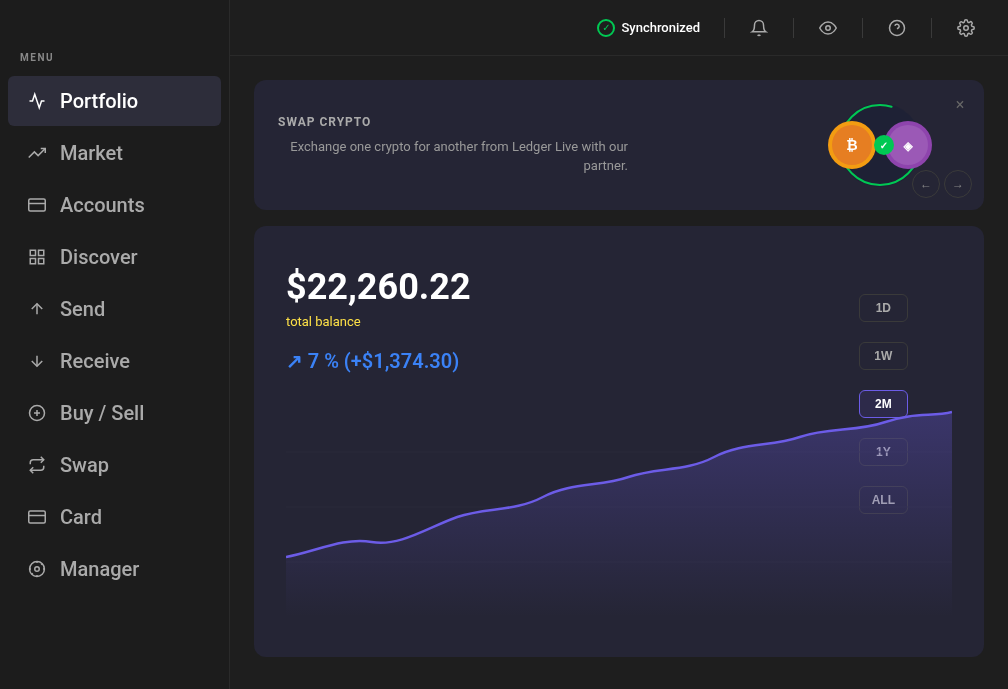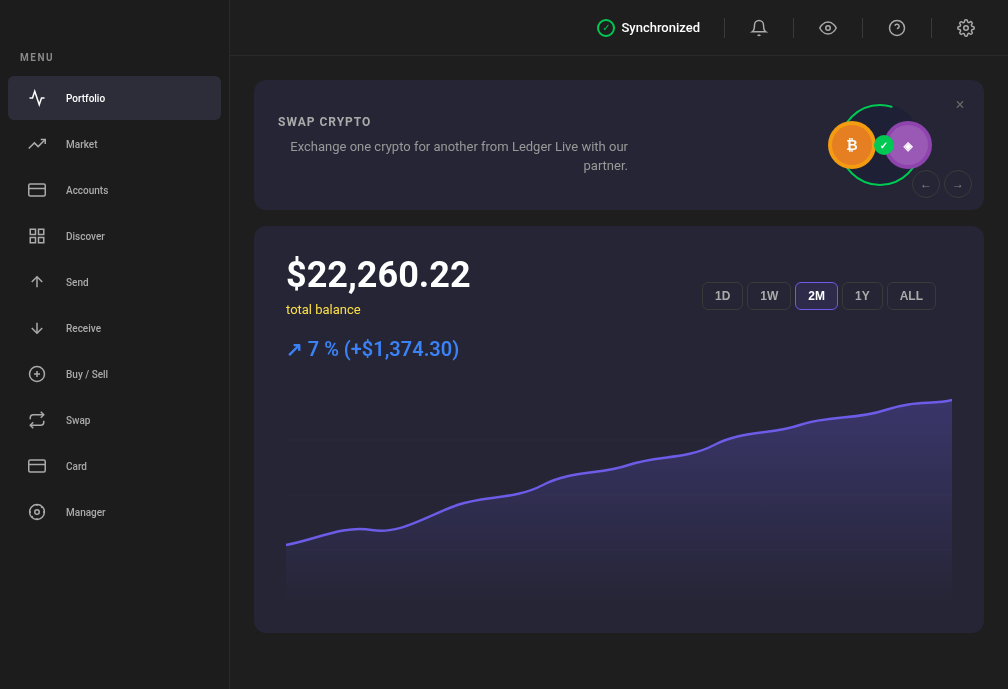--- a/index.html
+++ b/index.html
@@ -30,27 +30,27 @@
       font-weight: 700;
       color: #888;
       letter-spacing: 1.5px;
       padding: 0 20px 12px 20px;
       margin-top: 32px;
     }
 
     .nav-item {
       display: flex;
       align-items: center;
-      gap: 20px;
+      gap: 14px;
       padding: 13px 20px;
       cursor: pointer;
       border-radius: 6px;
       margin: 1px 8px;
       color: #aaa;
-      font-size: 10px;
+      font-size: 20px;
       font-weight: 500;
       transition: background 0.15s;
     }
 
     .nav-item.active {
       background: #2d2d3a;
       color: #fff;
     }
 
     .nav-item .icon {
@@ -205,21 +205,21 @@
       width: 160px;
       height: 90px;
       position: relative;
       flex-shrink: 0;
     }
 
     
     .portfolio-card {
       background: #252535;
       border-radius: 12px;
-      padding: 28px 32px;
+      padding: 40px 32px;
       flex: 1;
     }
 
     .balance-amount {
       font-size: 36px;
       font-weight: 700;
       color: #fff;
       margin-bottom: 6px;
     }
 
@@ -234,24 +234,25 @@
       align-items: center;
       gap: 6px;
       font-size: 20px;
       font-weight: 600;
       color: #3b82f6;
       margin-bottom: 24px;
     }
 
     .time-filters {
       display: flex;
-      gap: 4px;
+      gap: 20px;
       position: absolute;
-      right: 16px;
+      right: 44px;
       top: 28px;
+      flex-direction: column;
     }
 
     .portfolio-header {
       position: relative;
     }
 
     .time-btn {
       padding: 6px 12px;
       border-radius: 6px;
       border: 1px solid #3a3a3a;

